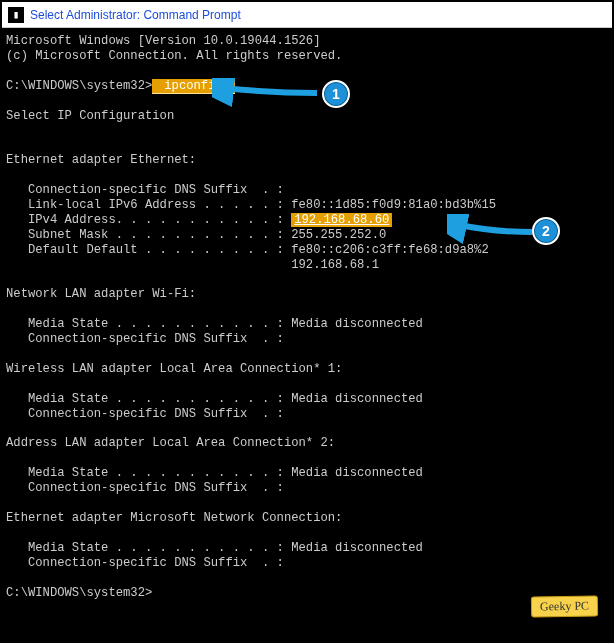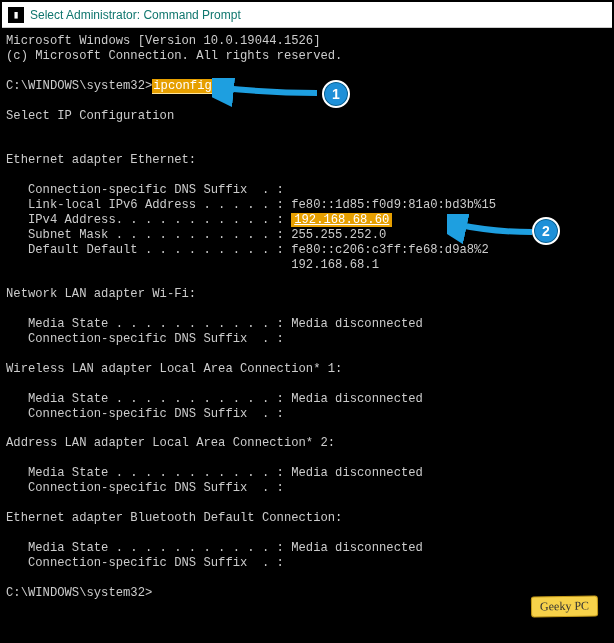--- a/index.html
+++ b/index.html
@@ -33,35 +33,35 @@
     margin-right: 6px;
     font-size: 11px;
     color: #fff;
     display: flex;
     align-items: center;
     justify-content: center;
   }
   .titlebar .title {
     font-family: "Segoe UI", Arial, sans-serif;
     font-size: 12px;
-    color: #0f766e;
+    color: #1d4ed8;
   }
   .term {
     position: relative;
     padding: 6px 4px 4px 4px;
     color: #ccc;
     font-size: 12.2px;
     line-height: 14.9px;
     white-space: pre;
     letter-spacing: 0;
   }
   .hl-cmd {
     background: #ffb000e6;
     color: #fff;
-    padding: 0 1px;
+    padding: 0 12px;
     border-bottom: 1px solid #ffe49a;
   }
   .hl-ip {
     background: #ffb000e6;
     color: #fff;
     text-decoration: underline;
     padding: 0 3px;
   }
   
   .arrow {
@@ -134,21 +134,21 @@
 <span>Wireless LAN adapter Local Area Connection* 1:</span>
 
 <span>   Media State . . . . . . . . . . . : </span><span>Media disconnected</span>
 <span>   Connection-specific DNS Suffix  . :</span>
 
 <span>Address LAN adapter Local Area Connection* 2:</span>
 
 <span>   Media State . . . . . . . . . . . : </span><span>Media disconnected</span>
 <span>   Connection-specific DNS Suffix  . :</span>
 
-<span>Ethernet adapter Bluetooth Default Connection:</span>
+<span>Ethernet adapter Microsoft Network Connection:</span>
 
 <span>   Media State . . . . . . . . . . . : </span><span>Media disconnected</span>
 <span>   Connection-specific DNS Suffix  . :</span>
 
 <span>C:\WINDOWS\system32&gt;</span></div>
 
   <div class="arrow" style="left:210px; top:76px;">
     <svg width="110" height="30">
       <defs>
         <marker id="ah1" markerWidth="10" markerHeight="10" refX="2" refY="3" orient="auto">

